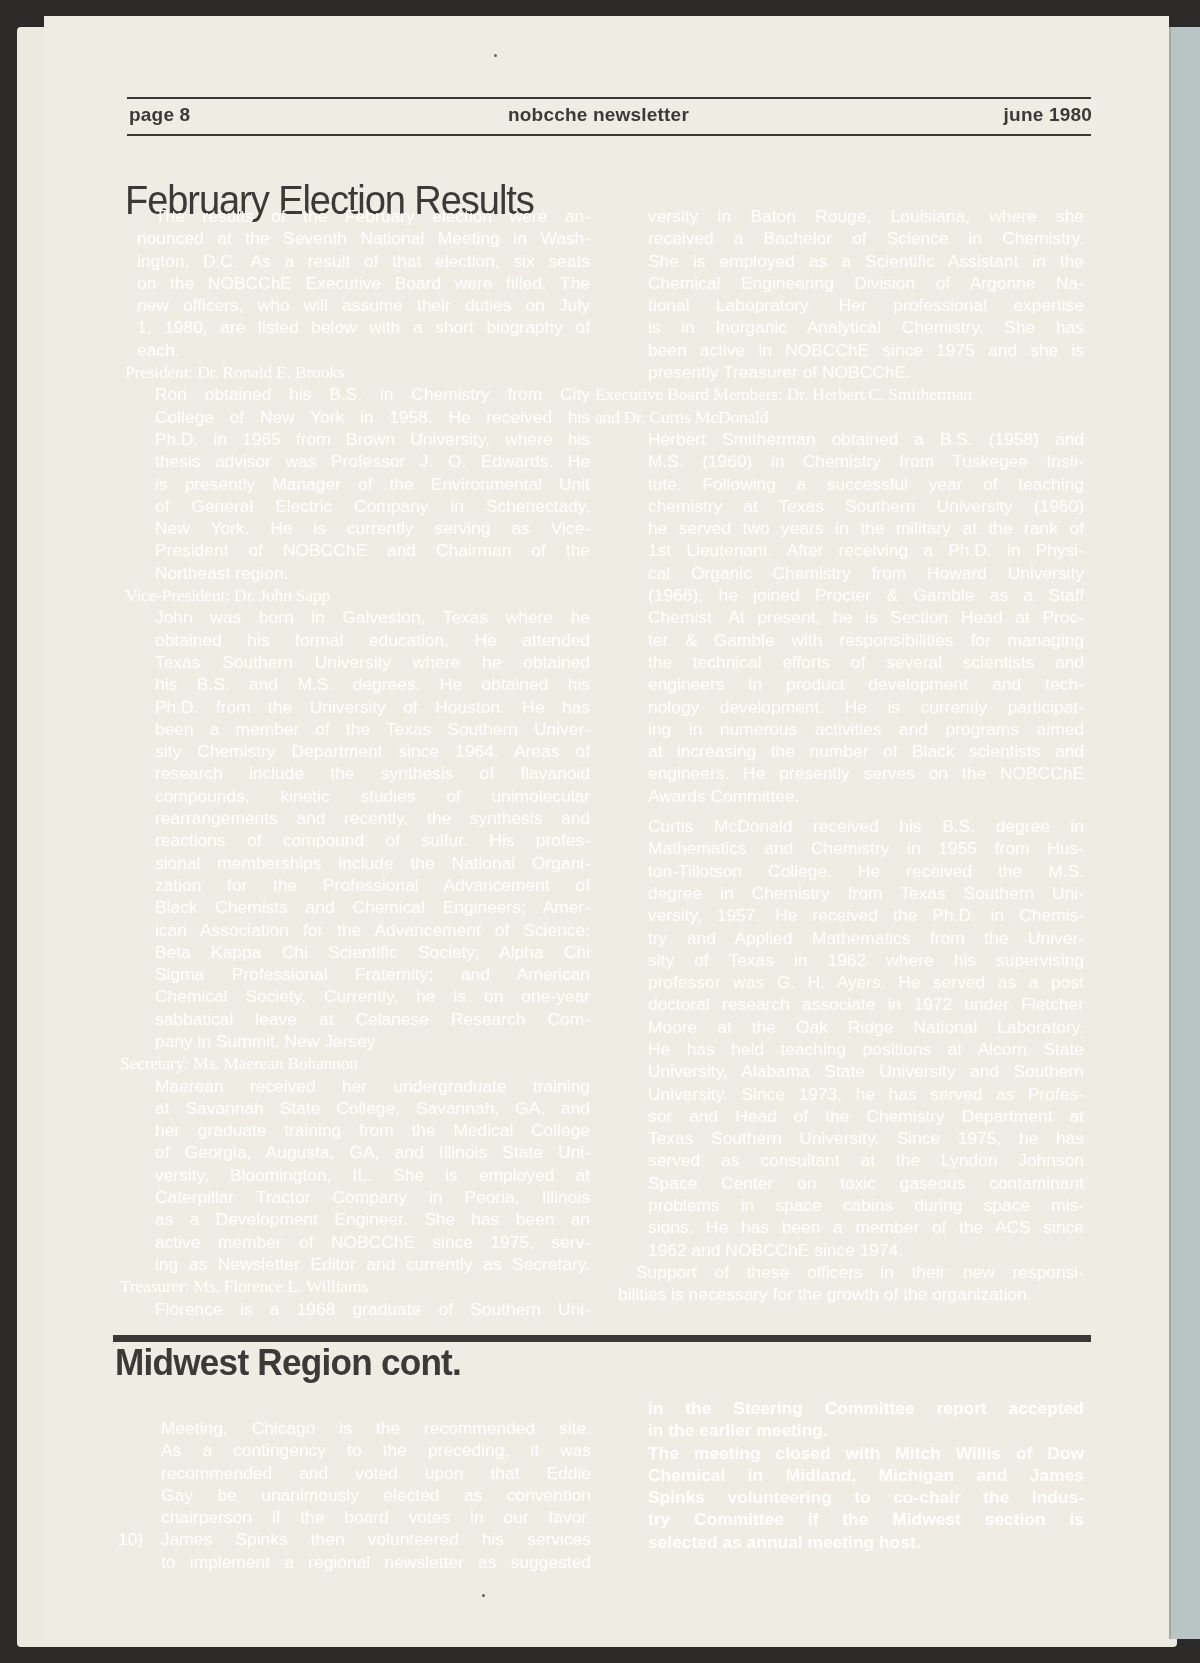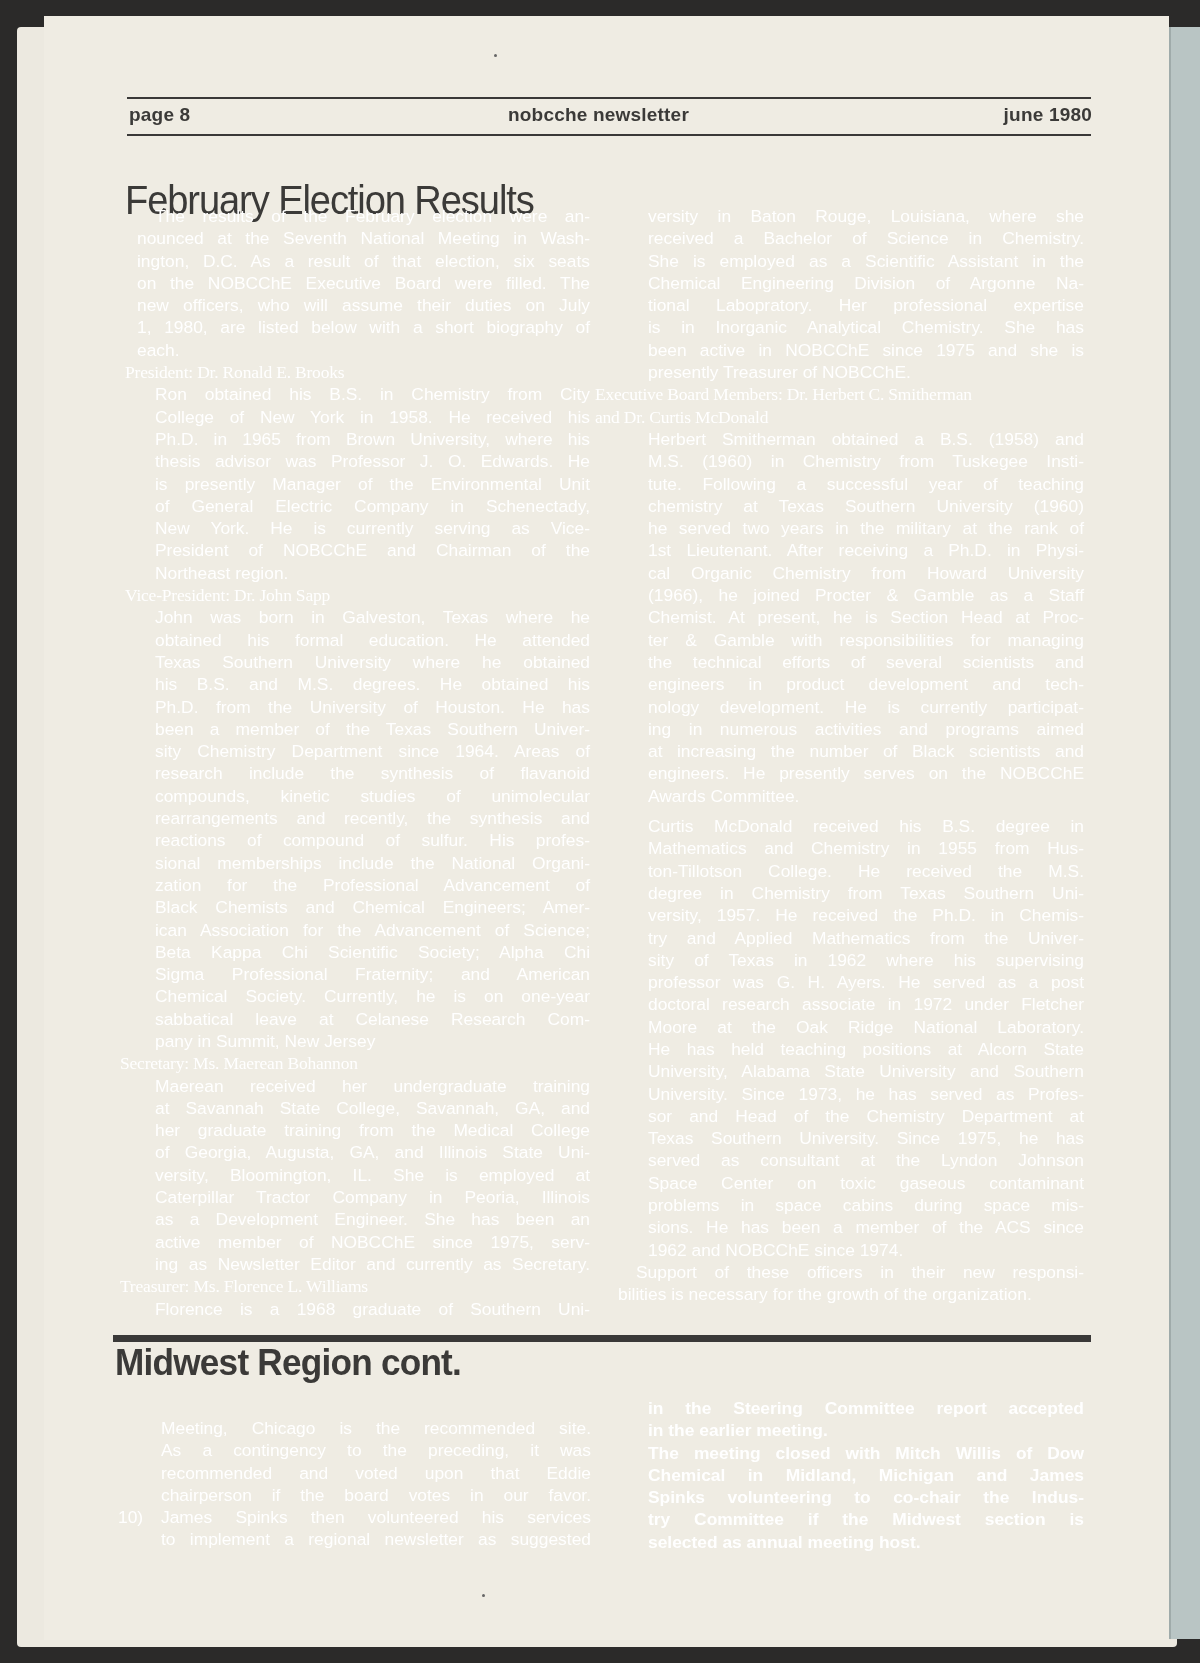--- a/index.html
+++ b/index.html
@@ -206,20 +206,21 @@
 </div>
 
 <div class="section-bar"></div>
 <h2 class="headline2" style="top:1342px;margin:0;">Midwest Region cont.</h2>
 
 <div class="col col-mw-left">
   <div id="mw-left">
       <span class="line">Meeting, Chicago is the recommended site.</span>
       <span class="line">As a contingency to the preceding, it was</span>
       <span class="line">recommended and voted upon that Eddie</span>
+      <span class="line">Gay be unanimously elected as convention</span>
       <span class="line">chairperson if the board votes in our favor.</span>
     </div>
   <div style="position:relative;">
     <span class="num">10)</span>
     <div id="mw-item">
         <span class="line">James Spinks then volunteered his services</span>
         <span class="line">to implement a regional newsletter as suggested</span>
       </div>
   </div>
 </div>

